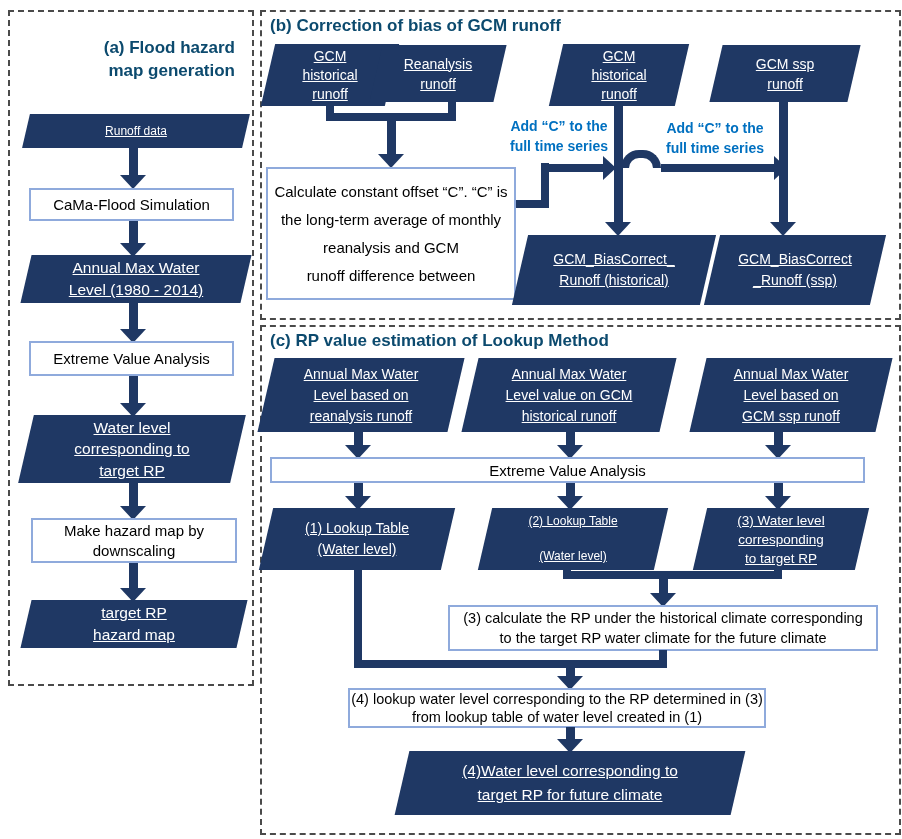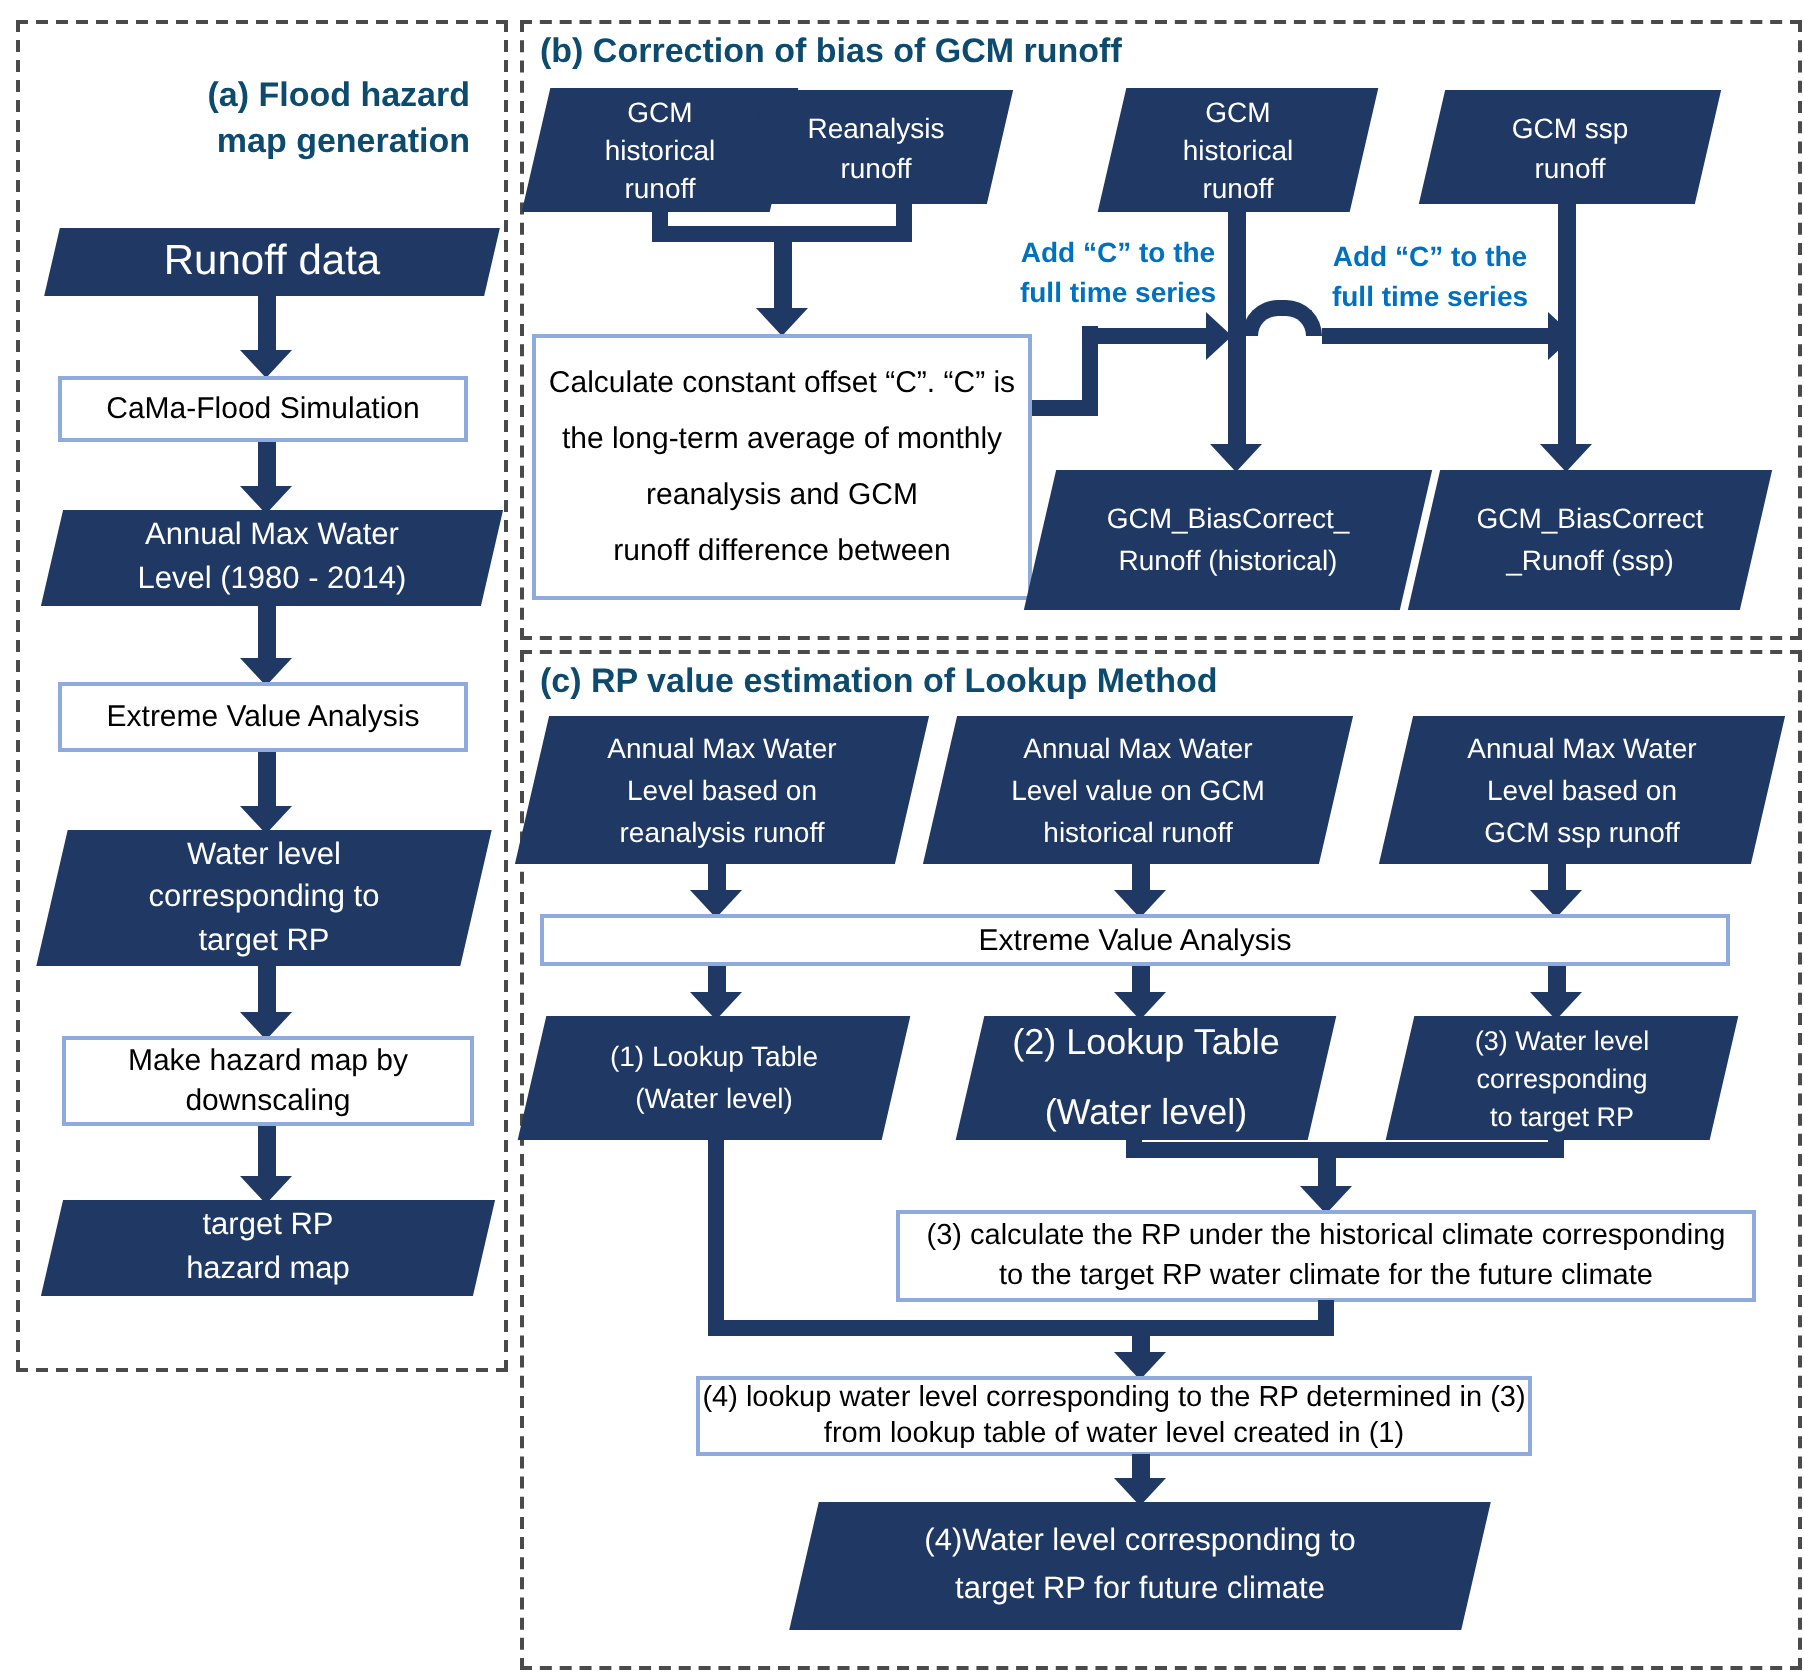--- a/index.html
+++ b/index.html
@@ -9,21 +9,21 @@
   }
   html,body{margin:0;padding:0;background:#fff;}
   #canvas{
     position:relative;width:902px;height:839px;background:#fff;overflow:hidden;
     font-family:"Liberation Sans","DejaVu Sans",sans-serif;color:#000;
   }
   .panel{position:absolute;border:2px dashed #4a4a4a;background:transparent;}
   .ptitle{position:absolute;font-weight:700;color:#0c4a6e;}
   .para{position:absolute;}
   .pfill{position:absolute;inset:0;background:var(--navy);transform:skewX(-13deg);}
-  .ptxt{position:relative;height:100%;display:flex;flex-direction:column;align-items:center;justify-content:center;color:#fff;text-align:center;}
+  .ptxt{position:relative;height:100%;display:flex;flex-direction:column;align-items:center;justify-content:center;color:#fff;text-align:center;text-decoration:underline;}
   .wbox{position:absolute;background:#fff;border:2px solid var(--lb);display:flex;flex-direction:column;align-items:center;justify-content:center;text-align:center;color:#000;box-sizing:border-box;}
   .varr{position:absolute;width:26px;}
   .varr .sh{position:absolute;left:8.5px;top:0;bottom:12px;width:9px;background:var(--navy);}
   .varr .hd{position:absolute;left:0;bottom:0;width:0;height:0;border-left:13px solid transparent;border-right:13px solid transparent;border-top:14px solid var(--navy);}
   .harr{position:absolute;height:24px;}
   .harr .sh{position:absolute;left:0;right:11px;top:8px;height:8px;background:var(--navy);}
   .harr .hd{position:absolute;right:0;top:0;width:0;height:0;border-top:12px solid transparent;border-bottom:12px solid transparent;border-left:13px solid var(--navy);}
   .seg{position:absolute;background:var(--navy);}
   .arc{position:absolute;border:8px solid var(--navy);border-bottom:none;border-radius:22px 22px 0 0;box-sizing:border-box;background:transparent;}
   .bluelab{position:absolute;color:var(--blue);font-weight:700;font-size:14px;line-height:20px;text-align:center;}
@@ -60,21 +60,21 @@
       <div class="sh"></div>
       <div class="hd"></div>
     </div>
   <div class="varr" style="left:120px;top:562px;height:40px;">
       <div class="sh"></div>
       <div class="hd"></div>
     </div>
 
   <div class="para" style="left:26px;top:114px;width:220px;height:34px;">
     <div class="pfill"></div>
-    <div class="ptxt" style="font-size:21px;">
+    <div class="ptxt" style="font-size:12px;">
         <div>Runoff data</div>
       </div>
   </div>
 
   <div class="wbox" style="left:29px;top:188px;width:205px;height:33px;font-size:15px;">
     <div>CaMa-Flood Simulation</div>
   </div>
 
   <div class="para" style="left:26px;top:255px;width:220px;height:48px;">
     <div class="pfill"></div>
@@ -273,21 +273,21 @@
   <div class="para" style="left:266px;top:508px;width:182px;height:62px;">
     <div class="pfill"></div>
     <div class="ptxt" style="font-size:14px;line-height:21px;">
       <div>(1) Lookup Table</div>
       <div>(Water level)</div>
     </div>
   </div>
 
   <div class="para" style="left:485px;top:508px;width:176px;height:62px;">
     <div class="pfill"></div>
-    <div class="ptxt" style="font-size:18px;line-height:21px;gap:14px;">
+    <div class="ptxt" style="font-size:12px;line-height:21px;gap:14px;">
       <div>(2) Lookup Table</div>
       <div>(Water level)</div>
     </div>
   </div>
 
   <div class="para" style="left:700px;top:508px;width:162px;height:62px;">
     <div class="pfill"></div>
     <div class="ptxt" style="font-size:13.5px;line-height:19px;">
       <div>(3) Water level</div>
       <div>corresponding</div>

